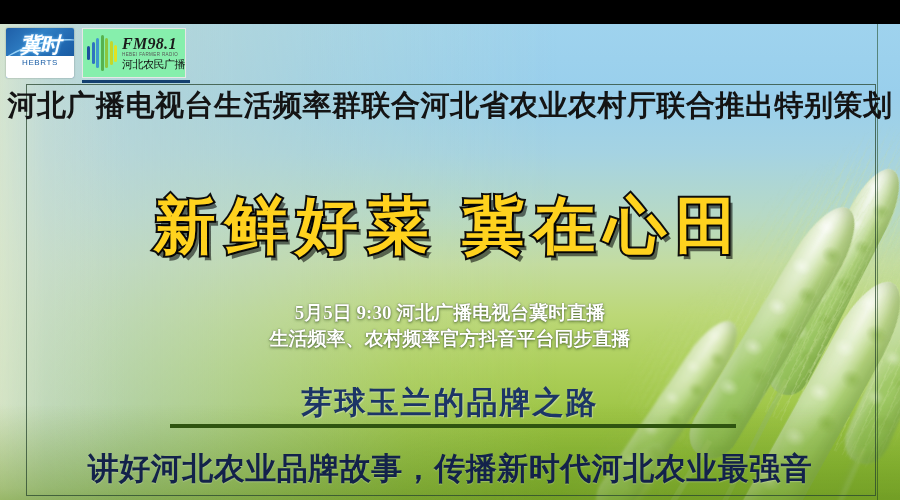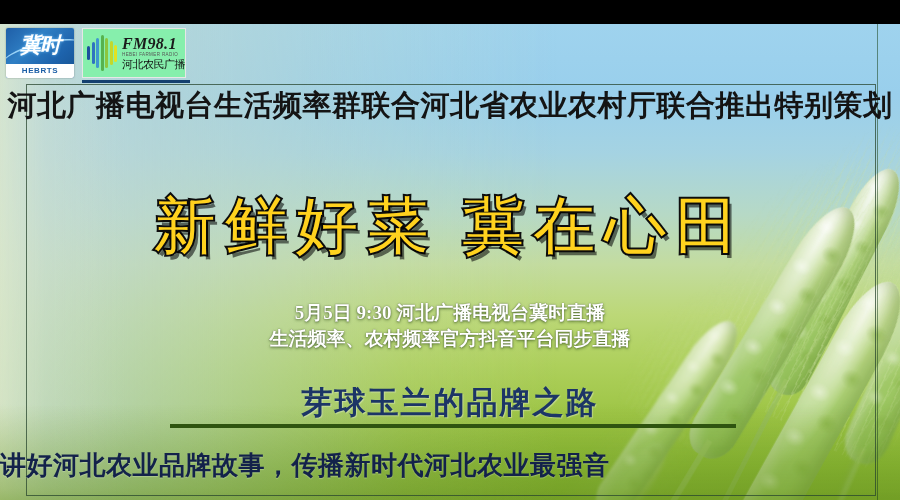--- a/index.html
+++ b/index.html
@@ -192,25 +192,25 @@
     position: absolute;
     left: -6px; top: 14px;
     width: 86px; height: 26px;
     border-radius: 50%;
     border-top: 2px solid rgba(170,225,255,.85);
     transform: rotate(-14deg);
   }
   .logo-hebrts .latin-bar {
     position: absolute;
     left: 0; right: 0; bottom: 0;
-    height: 14px;
+    height: 22px;
     background: #ffffff;
     color: #1b5ea6;
     font-family: "Liberation Sans", sans-serif;
-    font-weight: bold;
+    font-weight: normal;
     font-size: 8px;
     letter-spacing: .6px;
     line-height: 14px;
     text-align: center;
   }
   .logo-hebrts .flame {
     position: absolute;
     left: 5px; bottom: 1px;
     width: 8px; height: 11px;
     background: linear-gradient(to bottom, #ff7a18, #e8480c);
@@ -300,21 +300,21 @@
     white-space: nowrap;
   }
 
   .main-title {
     position: absolute;
     left: 0; right: 0;
     top: 166px;
     text-align: center;
     z-index: 5;
     font-family: "Liberation Serif", "DejaVu Serif", serif;
-    font-weight: normal;
+    font-weight: bold;
     font-size: 62px;
     line-height: 72px;
     letter-spacing: 9px;
     color: #ffd21e;
     -webkit-text-stroke: 4px #0d0d0d;
     paint-order: stroke fill;
     text-shadow: 4px 5px 0 rgba(0,0,0,.55);
     white-space: nowrap;
   }
 
@@ -355,26 +355,26 @@
     width: 566px;
     height: 4px;
     background: #2f5410;
     z-index: 5;
   }
 
   .tagline {
     position: absolute;
     left: 0; right: 0;
     top: 424px;
-    text-align: left;
+    text-align: center;
     z-index: 5;
     color: #13224a;
     font-family: Liberation Sans, sans-serif;
     font-weight: bold;
-    font-size: 26px;
+    font-size: 31px;
     letter-spacing: .5px;
     text-shadow: 0 1px 1px rgba(255,255,255,.25);
     white-space: nowrap;
   }
 
   .edge-line {
     position: absolute;
     top: 0; bottom: 0;
     width: 1px;
     background: rgba(30,70,30,.55);

